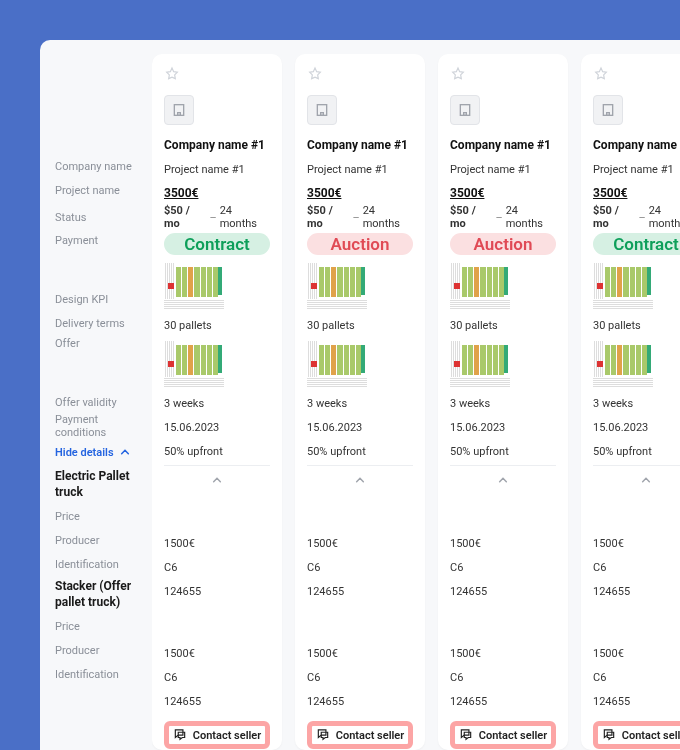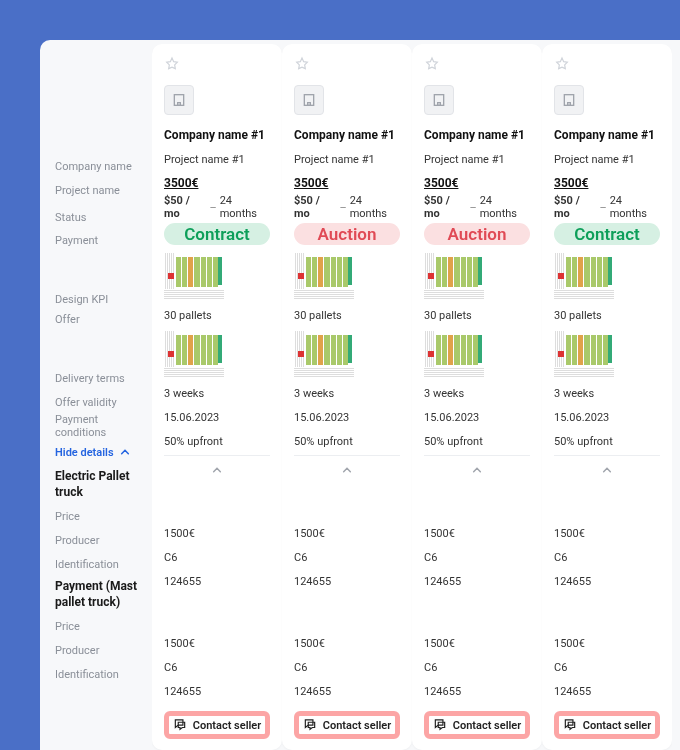--- a/index.html
+++ b/index.html
@@ -59,23 +59,23 @@
     height: 36px;
     display: flex;
     align-items: center;
     line-height: 1.3;
     padding-right: 4px;
   }
   .group-title.two { height: 38px; }
 
   .cards-wrap {
     display: flex;
-    gap: 0;
+    gap: 13px;
     overflow: hidden;
-    padding-top: 4px;
+    padding-top: 14px;
   }
   .card {
     background: #fff;
     border-radius: 10px;
     width: 130px;
     flex: 0 0 130px;
     padding: 12px 12px 14px 12px;
     box-shadow: 0 1px 2px rgba(0,0,0,0.04);
   }
   .star {
@@ -164,35 +164,35 @@
 
 <div class="app">
 
   <div class="labels-col">
     <div class="spacer-top"></div>
     <div class="lbl">Company name</div>
     <div class="lbl">Project name</div>
     <div class="lbl status">Status</div>
     <div class="lbl design-img">Payment</div>
     <div class="lbl">Design KPI</div>
+    <div class="lbl">Delivery terms</div>
     <div class="lbl offer-img">Offer</div>
-    <div class="lbl">Delivery terms</div>
     <div class="lbl">Offer validity</div>
     <div class="lbl">Payment conditions</div>
     <div class="hide-details">
       <span>Hide details</span>
       <svg class="chev-up-small" viewBox="0 0 12 12">
           <path d="M2 8 L6 4 L10 8" fill="none" stroke="#2464e0" stroke-width="1.8" stroke-linecap="round"></path>
         </svg>
     </div>
     <div class="group-title two">Electric Pallet truck</div>
     <div class="lbl">Price</div>
     <div class="lbl">Producer</div>
     <div class="lbl">Identification</div>
-    <div class="group-title two">Payment (Mast pallet truck)</div>
+    <div class="group-title two">Stacker (Offer pallet truck)</div>
     <div class="lbl">Price</div>
     <div class="lbl">Producer</div>
     <div class="lbl">Identification</div>
   </div>
 
   <div class="cards-wrap" id="cards">
       <div class="card">
     <svg class="star" viewBox="0 0 24 24">
           <path fill="none" stroke="#d0d4da" stroke-width="1.8" d="M12 3l2.5 5.5L20 9.3l-4 4 1 5.7L12 16.8 7 19l1-5.7-4-4 5.5-.8z"></path>
         </svg>

